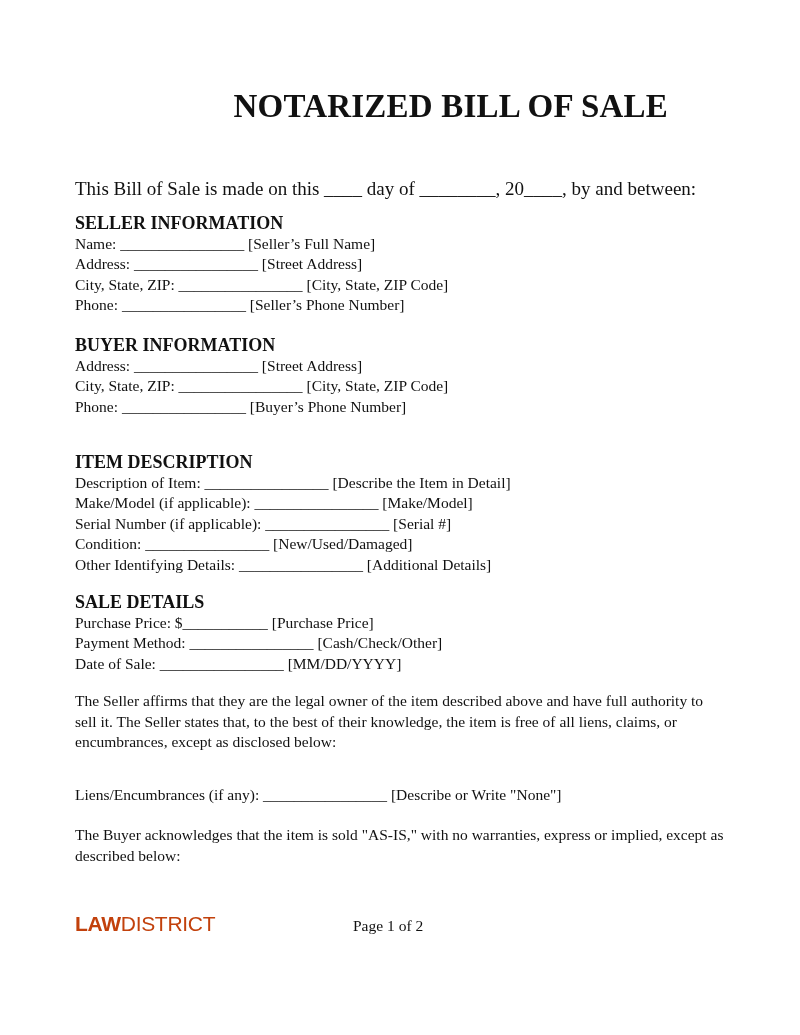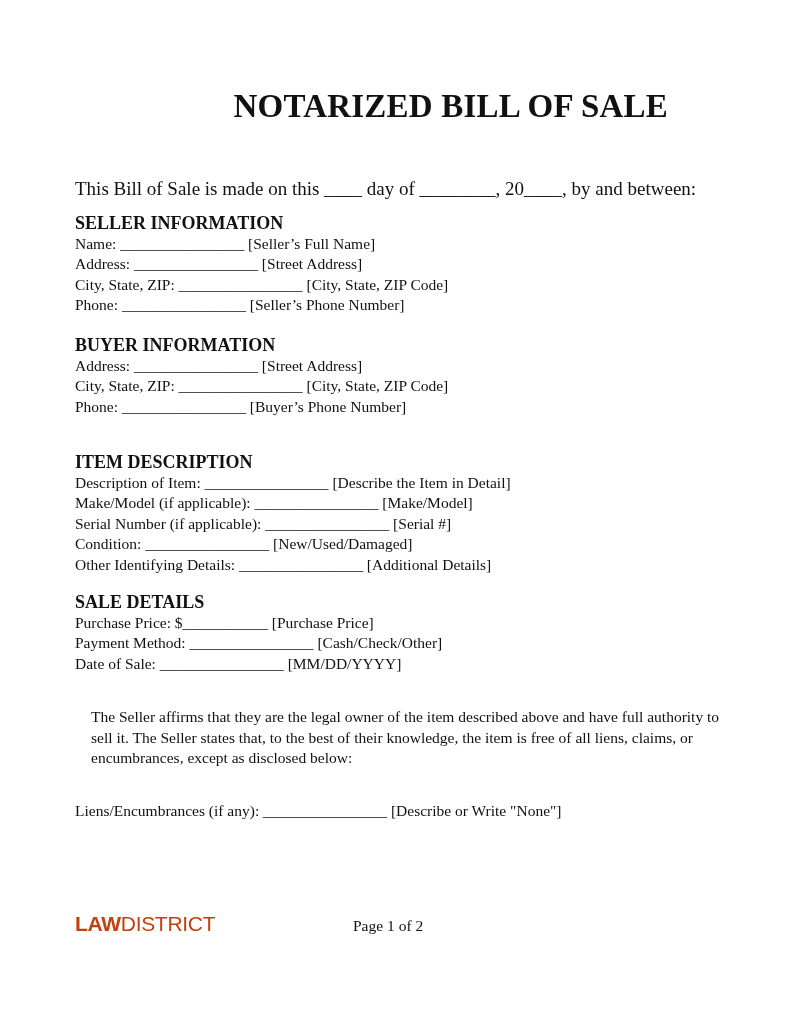--- a/index.html
+++ b/index.html
@@ -5,21 +5,21 @@
   html, body { margin: 0; padding: 0; background: #ffffff; }
   body { width: 800px; height: 1035px; position: relative; overflow: hidden;
          font-family: "Liberation Serif", "DejaVu Serif", serif; color: #111111; }
   .page { position: absolute; left: 0; top: 0; width: 800px; height: 1035px; }
   .title { position: absolute; top: 88px; left: 0; width: 668px; text-align: right;
            font-size: 33px; font-weight: bold; letter-spacing: 0.2px; margin: 0; }
   .intro { position: absolute; top: 178px; left: 75px; font-size: 19px; }
   .section { position: absolute; left: 75px; font-size: 15.5px; line-height: 20.6px; }
   .section h2 { font-size: 18px; font-weight: bold; margin: 0; line-height: 20.6px; }
   .row { white-space: pre; }
-  .para { width: 650px; line-height: 20.6px; margin: 16px; }
+  .para { width: 650px; line-height: 20.6px; margin: 0; }
   .footer-logo { position: absolute; left: 75px; top: 912px; font-family: "Liberation Sans", "DejaVu Sans", sans-serif;
                  font-size: 21px; color: #c2410c; letter-spacing: -0.3px; }
   .footer-logo .bold { font-weight: bold; }
   .footer-page { position: absolute; left: 353px; top: 917px; font-size: 15.5px; }
 </style>
 </head>
 <body>
 
 <div class="page">
   <h1 class="title">NOTARIZED BILL OF SALE</h1>
@@ -53,19 +53,20 @@
   <div class="section" style="top:592px;">
     <h2>SALE DETAILS</h2>
     <div class="row">Purchase Price: $___________ [Purchase Price]</div>
     <div class="row">Payment Method: ________________ [Cash/Check/Other]</div>
     <div class="row">Date of Sale: ________________ [MM/DD/YYYY]</div>
   </div>
 
   <div class="section" style="top:691px;">
     <p class="para">The Seller affirms that they are the legal owner of the item described above and have full authority to sell it. The Seller states that, to the best of their knowledge, the item is free of all liens, claims, or encumbrances, except as disclosed below:</p>
     <div class="row" style="margin-top:32px;font-family:Liberation Serif, serif;">Liens/Encumbrances (if any): ________________ [Describe or Write "None"]</div>
+    <p class="para" style="margin-top:20px;">The Buyer acknowledges that the item is sold "AS-IS," with no warranties, express or implied, except as described below:</p>
   </div>
 
   <div class="footer-logo">
     <span class="bold">LAW</span><span>DISTRICT</span>
   </div>
   <div class="footer-page">Page 1 of 2</div>
 </div>
 
 </body></html>

